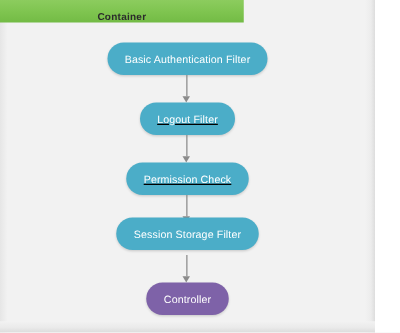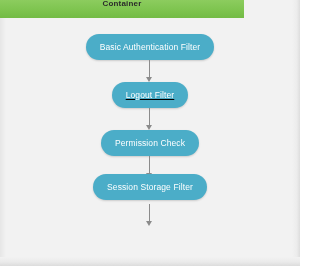--- a/index.html
+++ b/index.html
@@ -50,25 +50,25 @@
     height: 266px;
     background: linear-gradient(to right, #e6e6e6 0%, #f2f2f2 100%);
     pointer-events: none;
   }
 
   
   .container-header {
     position: absolute;
     left: 0;
     top: 0;
-    width: 244px;
+    width: 195px;
     height: 18px;
     background: linear-gradient(to bottom, #8ccc5e 0%, #7ec44f 55%, #73bb45 100%);
     display: flex;
-    align-items: flex-start;
+    align-items: flex-end;
     justify-content: center;
     box-sizing: border-box;
   }
   .container-header-label {
     font-size: 8px;
     font-weight: bold;
     color: #2b2b2b;
     letter-spacing: 0.2px;
     line-height: 1;
   }
@@ -164,21 +164,21 @@
       <div class="node teal">
         <span>Logout Filter</span>
       </div>
     </div>
 
     <div class="connector" style="top: 90px; height: 22px;">
       <div class="shaft" style="height: 17px;"></div>
       <div class="head"></div>
     </div>
 
-    <div class="node-row" style="top: 112px;">
+    <div class="node-row" style="top: 112px; text-decoration: underline;">
       <div class="node teal">
         <span>Permission Check</span>
       </div>
     </div>
 
     <div class="connector" style="top: 138px; height: 22px;">
       <div class="shaft" style="height: 17px;"></div>
       <div class="head"></div>
     </div>
 
@@ -186,15 +186,20 @@
       <div class="node teal">
         <span>Session Storage Filter</span>
       </div>
     </div>
 
     <div class="connector" style="top: 186px; height: 22px;">
       <div class="shaft" style="height: 17px;"></div>
       <div class="head"></div>
     </div>
 
+    <div class="node-row" style="top: 208px;">
+      <div class="node purple">
+        <span>Controller</span>
+      </div>
+    </div>
 
   </div>
 </div>
 
 </body></html>

